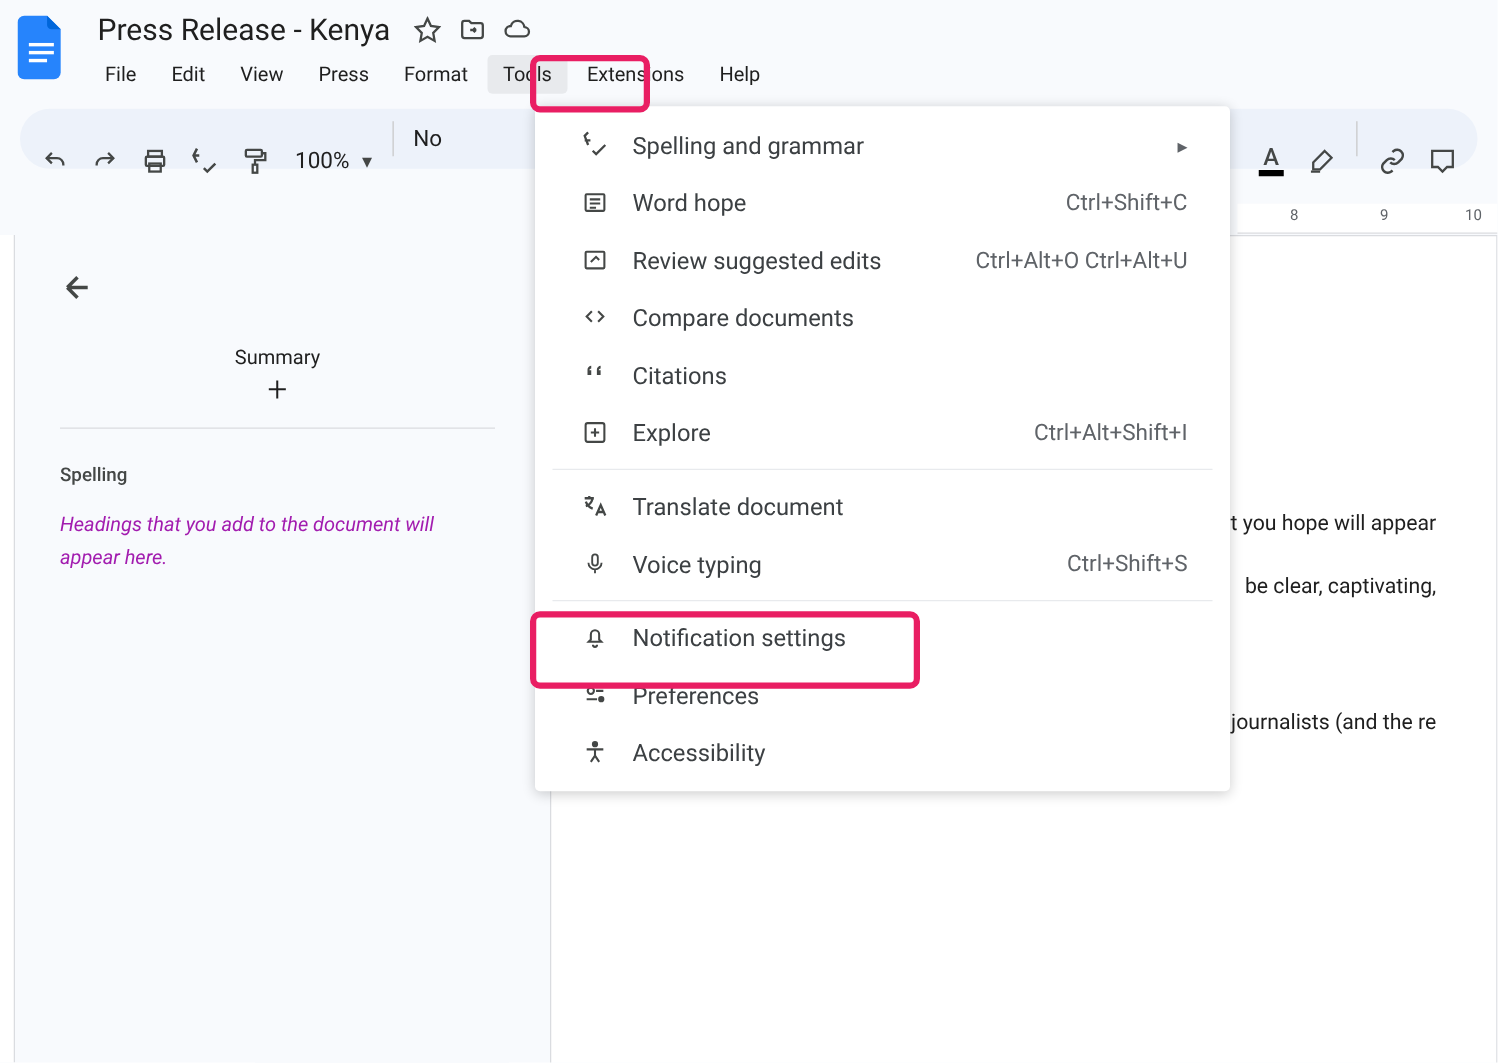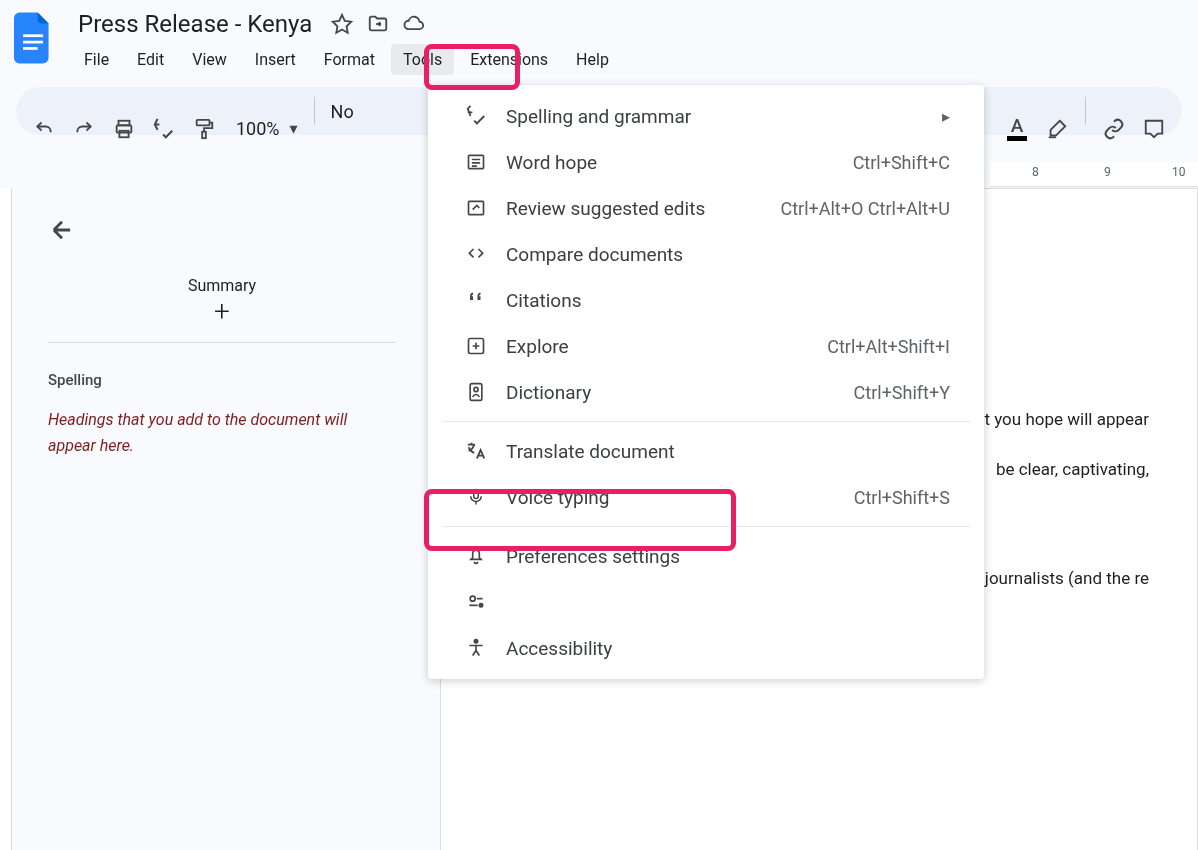--- a/index.html
+++ b/index.html
@@ -34,21 +34,21 @@
 
 .left-ruler { position: absolute; top: 188px; left: 0; width: 12px; bottom: 0; background: #fff; border-right: 1px solid #dadce0; }
 
 .main-area { position: absolute; top: 188px; left: 12px; right: 0; bottom: 0; display: flex; }
 .sidebar { width: 420px; padding: 28px 36px; }
 .back-arrow { width: 32px; height: 32px; color: #444746; margin-bottom: 28px; }
 .summary-row { display: flex; justify-content: space-between; align-items: center; padding-bottom: 14px; border-bottom: 1px solid #dadce0; margin-bottom: 28px; flex-direction: column; }
 .summary-label { font-size: 16px; color: #1f1f1f; }
 .add-btn { font-size: 28px; color: #1f1f1f; font-weight: 300; }
 .outline-label { font-size: 15px; color: #444746; font-weight: 500; margin-bottom: 18px; }
-.outline-hint { font-size: 16px; color: #7f1d1d; font-style: italic; line-height: 1.6; }
+.outline-hint { font-size: 16px; color: #a21caf; font-style: italic; line-height: 1.6; }
 
 .doc-page { position: absolute; top: 0; left: 440px; right: 0; background: #fff; height: 100%; border: 1px solid #dadce0; padding: 28px 48px; }
 .doc-text { font-size: 17px; color: #1f1f1f; line-height: 1.5; margin-top: 190px; }
 .doc-text p { margin-bottom: 84px; }
 
 .dropdown { position: absolute; top: 85px; left: 428px; width: 556px; background: #fff; border-radius: 4px; box-shadow: 0 2px 10px rgba(0,0,0,0.2); z-index: 50; padding: 8px 14px; }
 .dd-item { display: flex; align-items: center; padding: 11px 20px; cursor: pointer; }
 .dd-icon { width: 28px; height: 24px; margin-right: 16px; color: #444746; display: flex; align-items: center; justify-content: center; flex-shrink: 0; }
 .dd-label { font-size: 19px; color: #3c4043; flex: 1; }
 .dd-shortcut { font-size: 18px; color: #5f6368; }
@@ -90,21 +90,21 @@
       <div class="title-icon">
           <svg width="26" height="22" viewBox="0 0 24 24" fill="none" stroke="#444746" stroke-width="2">
             <path d="M18 10a6 6 0 0 0-11.8-1.5A4.5 4.5 0 0 0 6 17.5h12a4 4 0 0 0 0-8z"></path>
           </svg>
         </div>
     </div>
     <div class="menu-bar">
       <div class="menu-item">File</div>
       <div class="menu-item">Edit</div>
       <div class="menu-item">View</div>
-      <div class="menu-item">Insert</div>
+      <div class="menu-item">Press</div>
       <div class="menu-item">Format</div>
       <div class="menu-item active">Tools</div>
       <div class="menu-item">Extensions</div>
       <div class="menu-item">Help</div>
     </div>
   </div>
 </div>
 
 <div class="toolbar">
   <div class="tool-btn">
@@ -257,31 +257,20 @@
   <div class="dd-item">
     <span class="dd-icon">
         <svg width="20" height="20" viewBox="0 0 24 24" fill="none" stroke="#444746" stroke-width="2">
           <rect x="3" y="3" width="18" height="18" rx="2"></rect>
           <path d="M12 8v8m-4-4h8"></path>
         </svg>
       </span>
     <span class="dd-label">Explore</span>
     <span class="dd-shortcut">Ctrl+Alt+Shift+I</span>
   </div>
-  <div class="dd-item">
-    <span class="dd-icon">
-        <svg width="20" height="22" viewBox="0 0 24 24" fill="none" stroke="#444746" stroke-width="2">
-          <rect x="5" y="2" width="14" height="20" rx="2"></rect>
-          <circle cx="12" cy="9" r="2.5"></circle>
-          <path d="M8 18c1-2 3-3 4-3s3 1 4 3"></path>
-        </svg>
-      </span>
-    <span class="dd-label">Dictionary</span>
-    <span class="dd-shortcut">Ctrl+Shift+Y</span>
-  </div>
   <div class="dd-sep"></div>
   <div class="dd-item">
     <span class="dd-icon">
         <svg width="22" height="22" viewBox="0 0 24 24" fill="none" stroke="#444746" stroke-width="2">
           <path d="M3 5h8M7 3v2m-3 7c3-1 5-3 6-7M4 8c1 3 3 5 6 6"></path>
           <path d="M13 20l4-9 4 9m-7-3h6"></path>
         </svg>
       </span>
     <span class="dd-label">Translate document</span>
   </div>
@@ -295,31 +284,32 @@
     <span class="dd-label">Voice typing</span>
     <span class="dd-shortcut">Ctrl+Shift+S</span>
   </div>
   <div class="dd-sep"></div>
   <div class="dd-item">
     <span class="dd-icon">
         <svg width="20" height="22" viewBox="0 0 24 24" fill="none" stroke="#444746" stroke-width="2">
           <path d="M18 16H6l2-2V9a4 4 0 0 1 8 0v5l2 2zM10 19a2 2 0 0 0 4 0"></path>
         </svg>
       </span>
-    <span class="dd-label">Preferences settings</span>
+    <span class="dd-label">Notification settings</span>
   </div>
   <div class="dd-item">
     <span class="dd-icon">
         <svg width="22" height="20" viewBox="0 0 24 24" fill="none" stroke="#444746" stroke-width="2">
           <circle cx="8" cy="8" r="3"></circle>
           <path d="M13 8h7"></path>
           <circle cx="18" cy="16" r="2" fill="#444746"></circle>
           <path d="M4 16h10"></path>
         </svg>
       </span>
+    <span class="dd-label">Preferences</span>
   </div>
   <div class="dd-item">
     <span class="dd-icon">
         <svg width="20" height="22" viewBox="0 0 24 24" fill="none" stroke="#444746" stroke-width="2">
           <circle cx="12" cy="4" r="2" fill="#444746"></circle>
           <path d="M4 9h16M12 9v6m0 0l-4 6m4-6l4 6"></path>
         </svg>
       </span>
     <span class="dd-label">Accessibility</span>
   </div>

